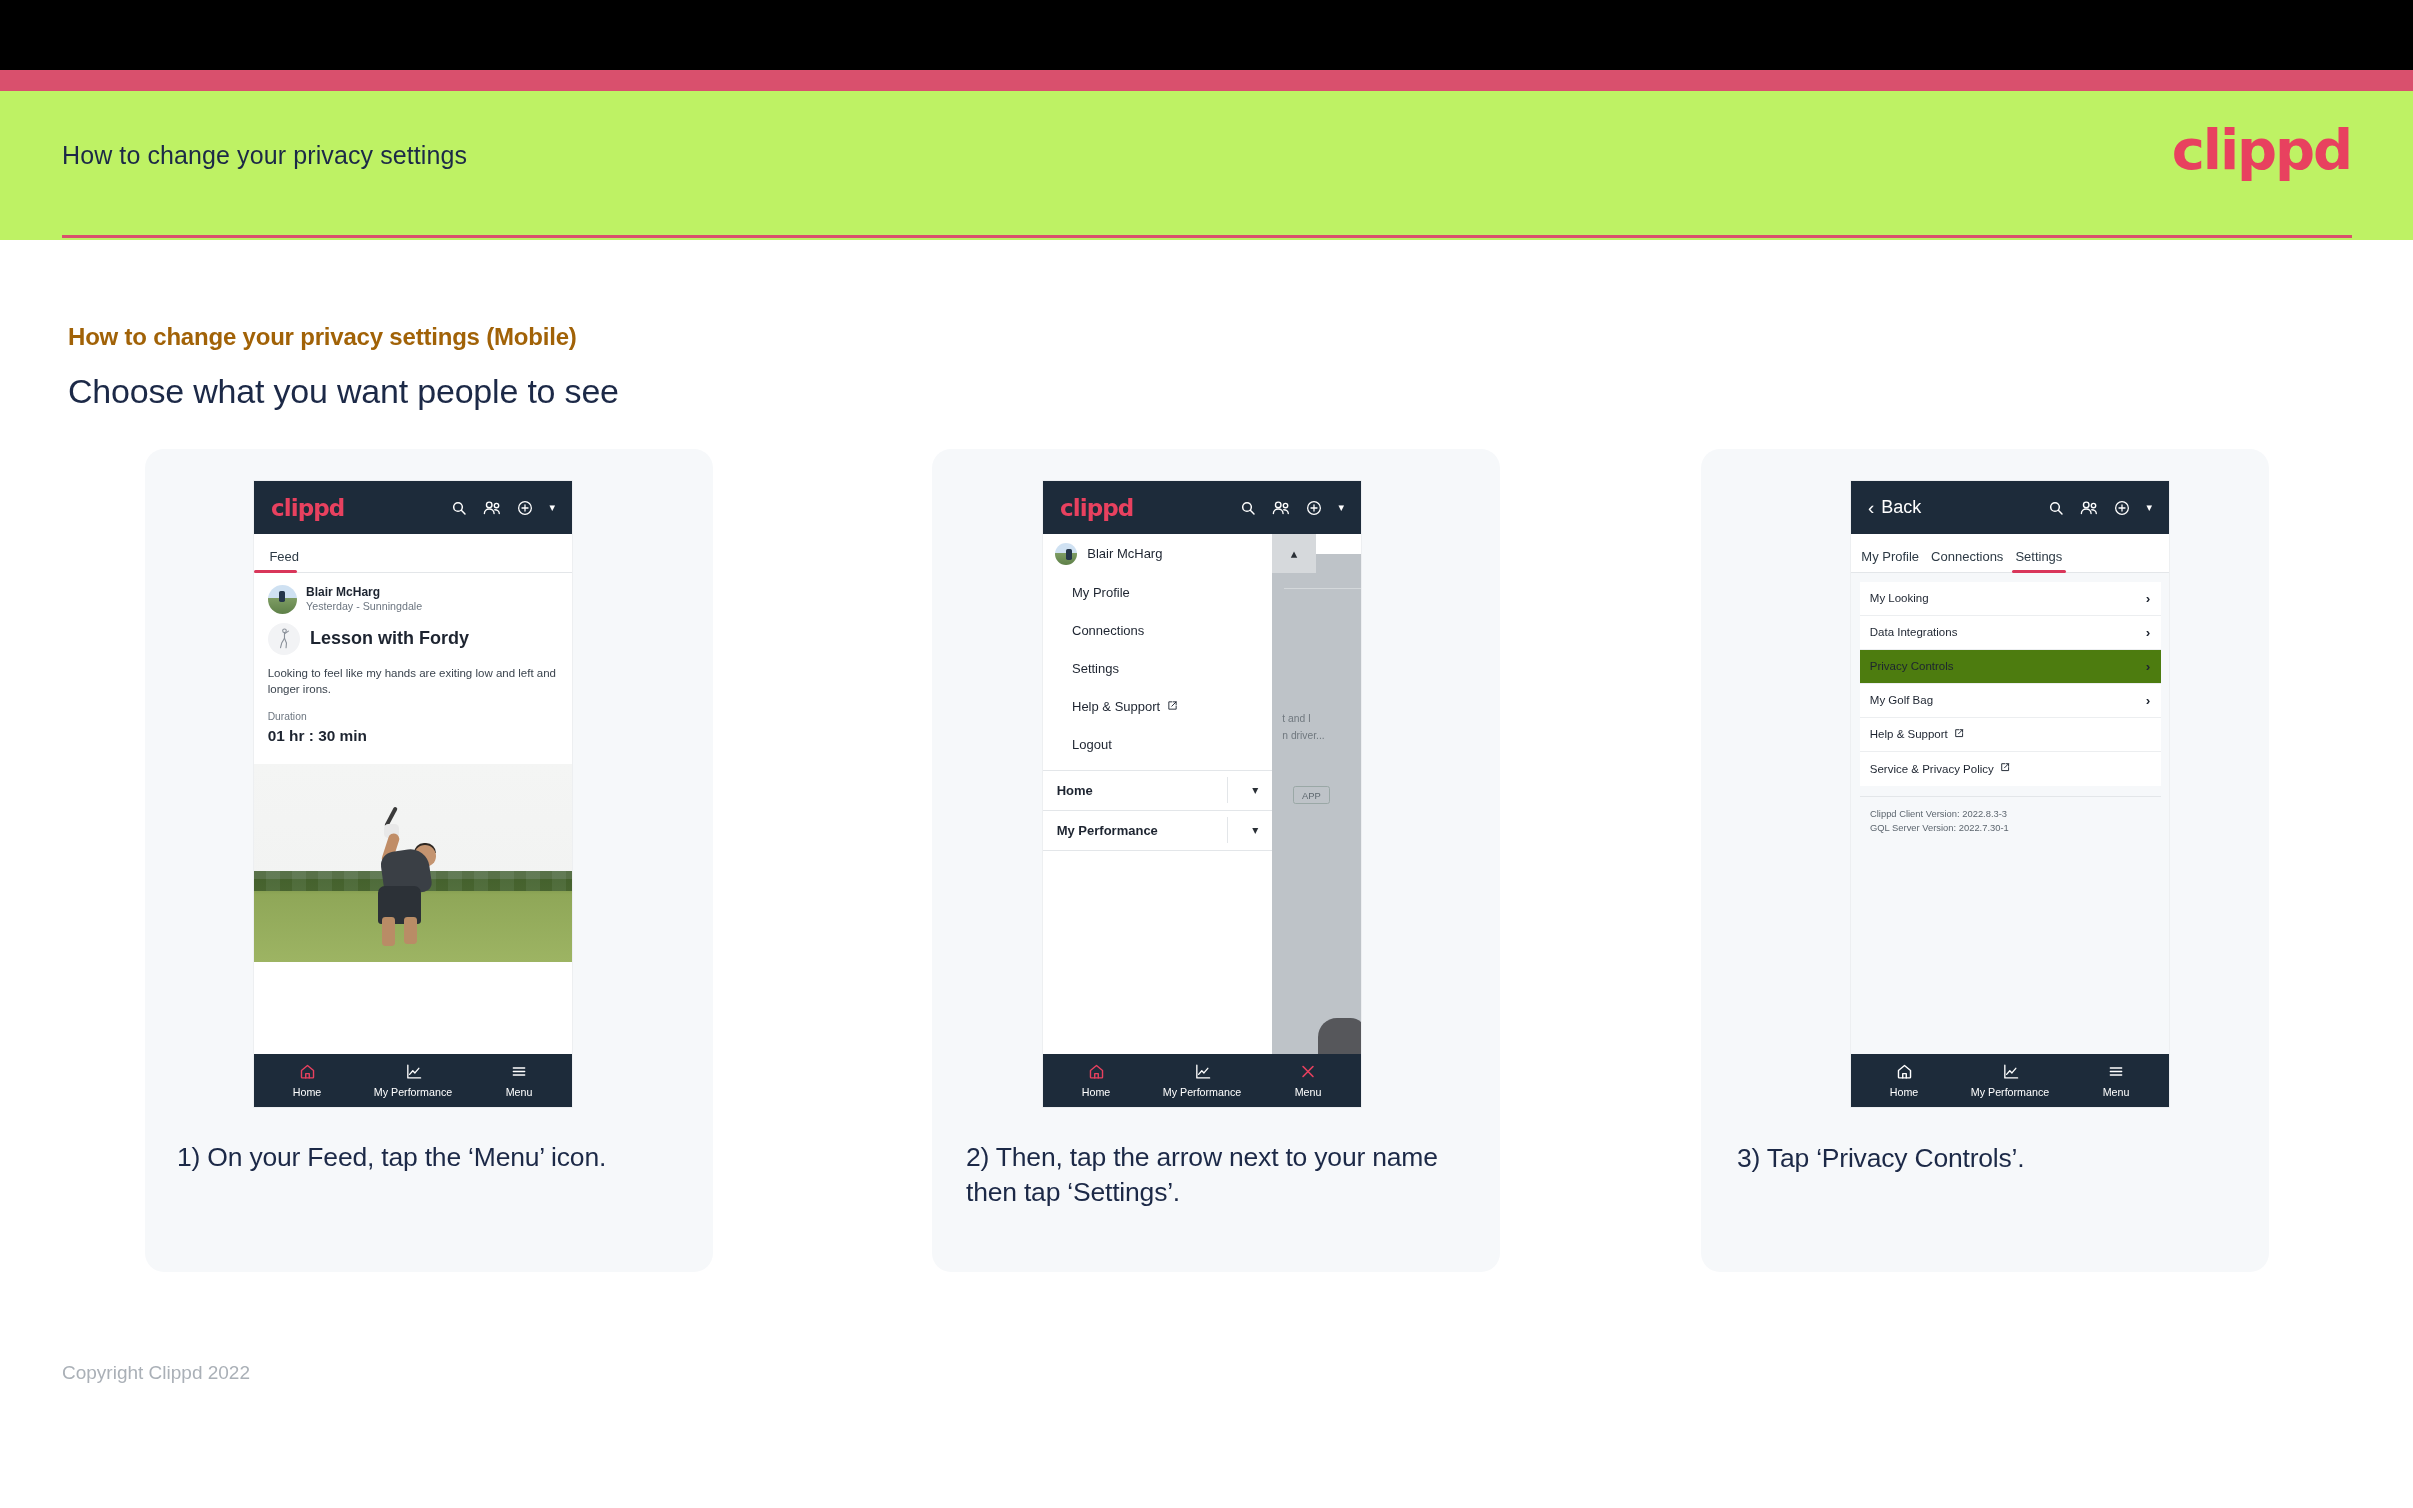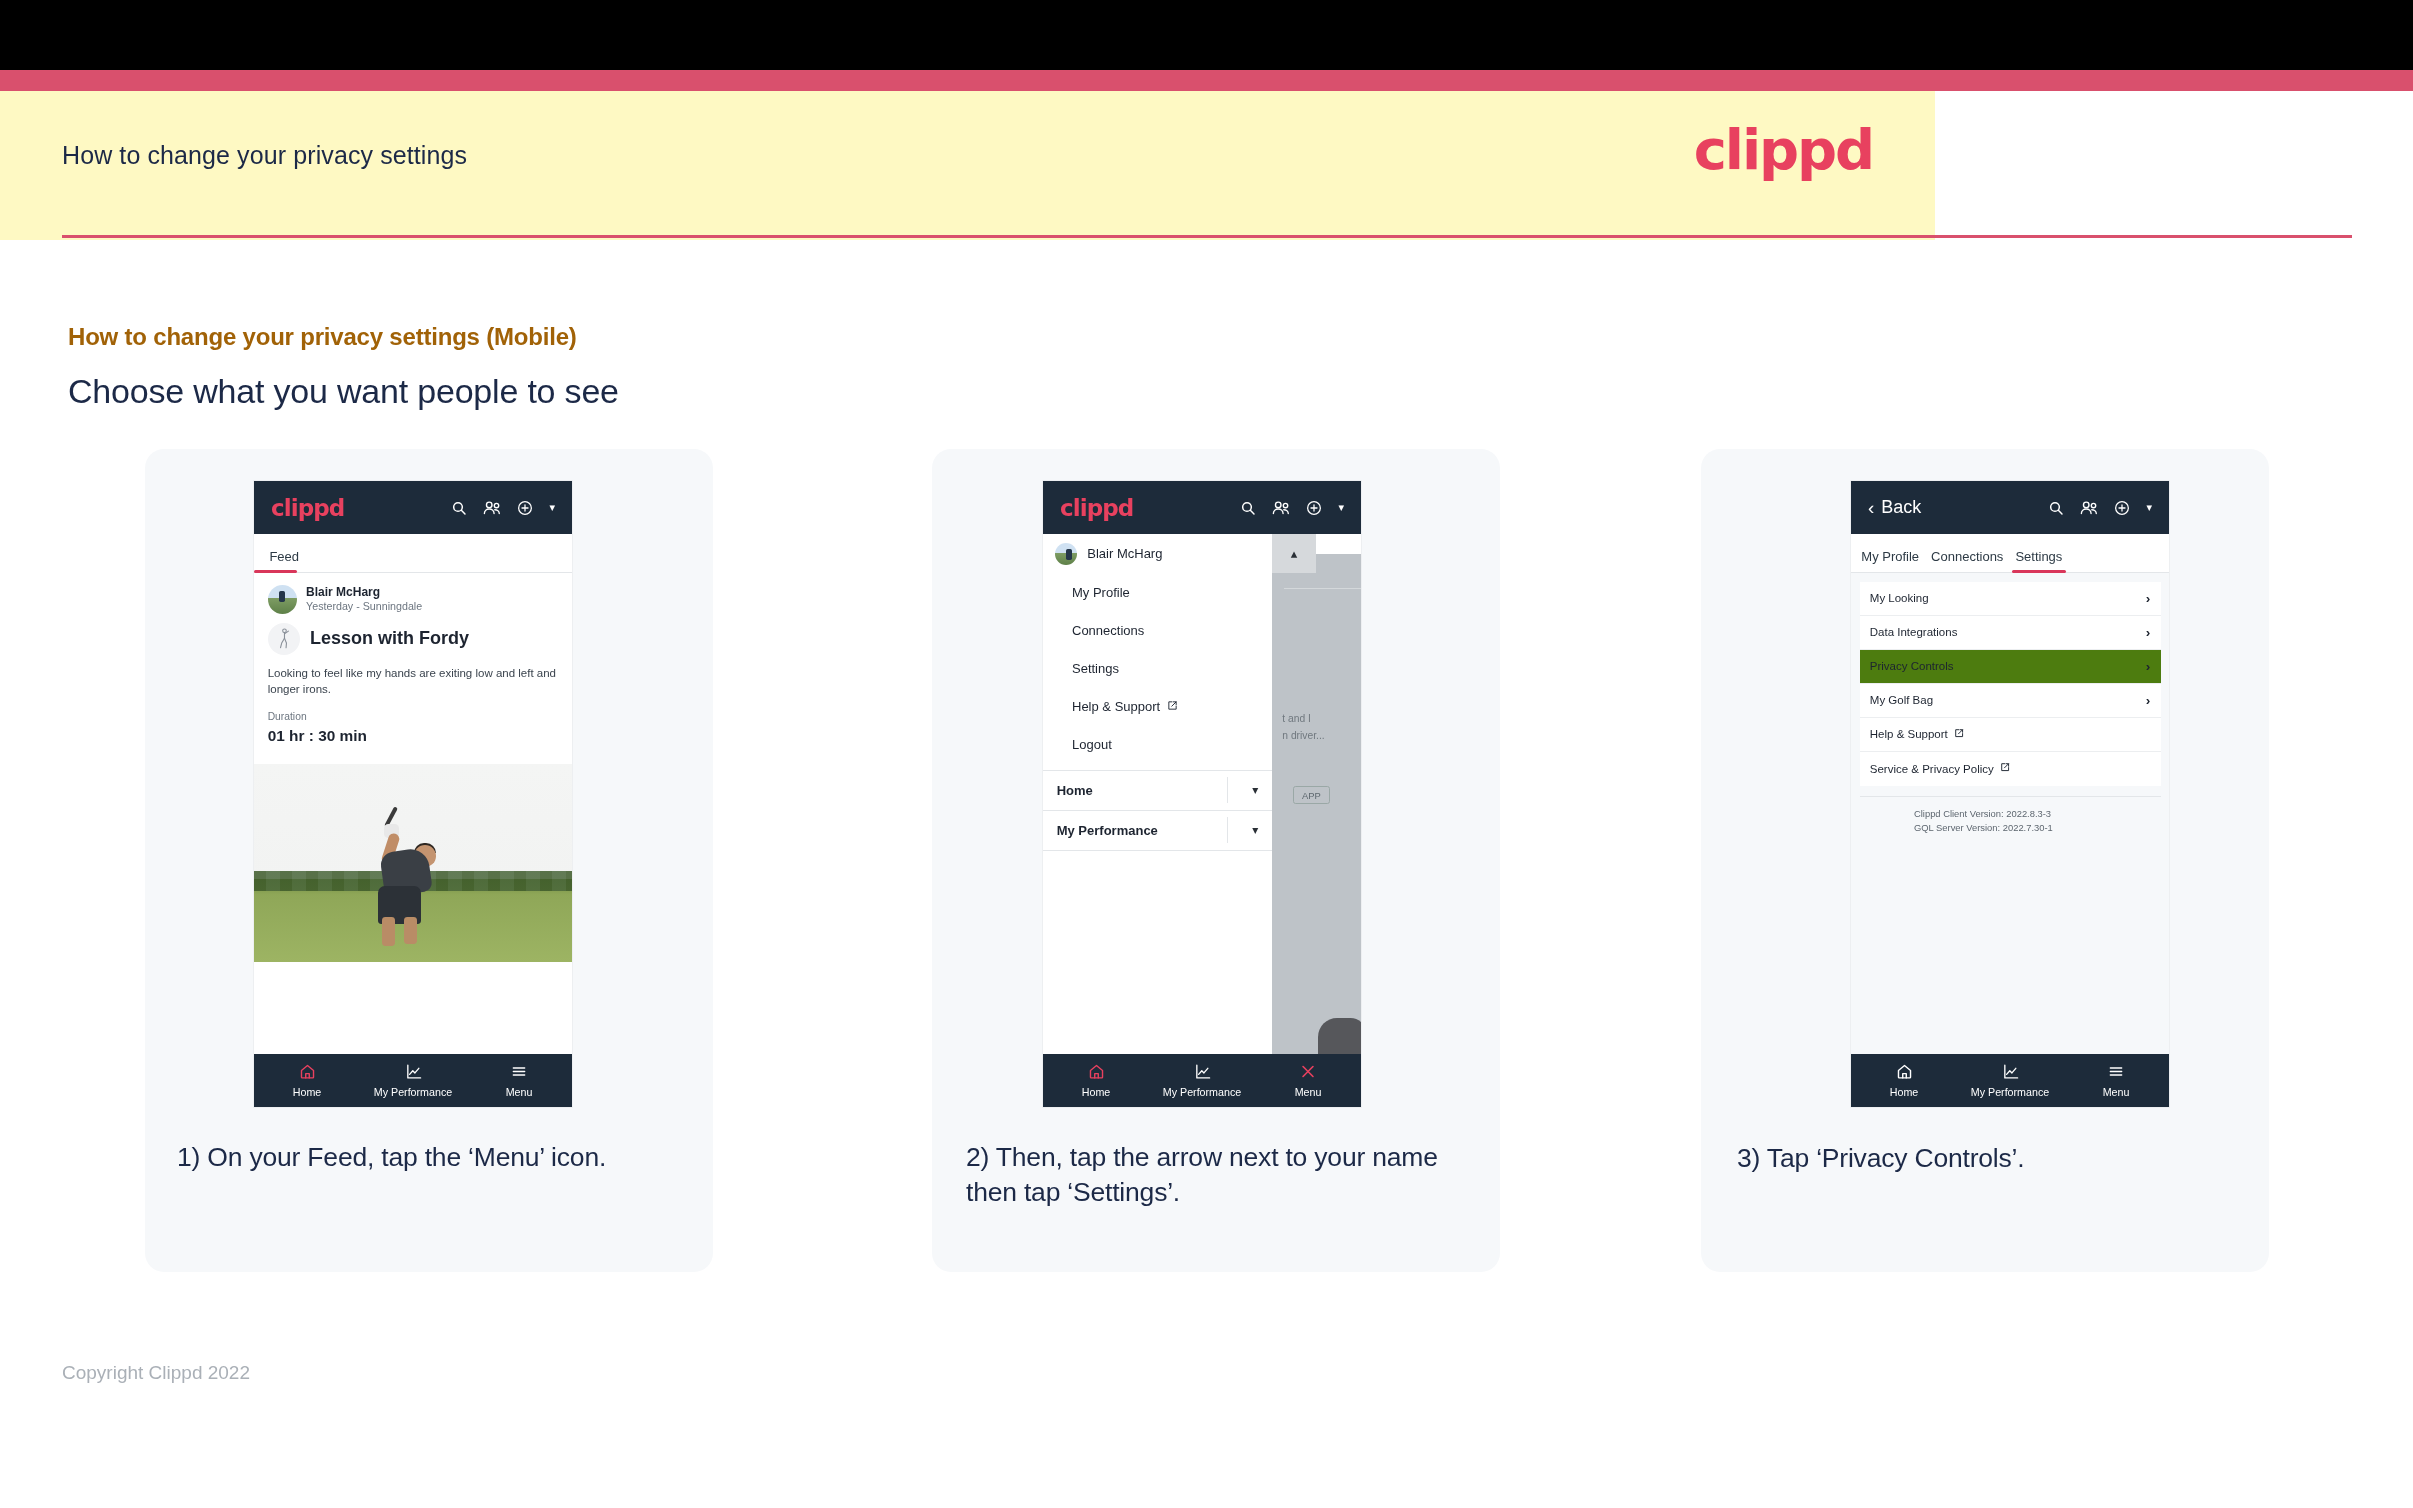--- a/index.html
+++ b/index.html
@@ -10,22 +10,22 @@
     position: relative;
     overflow: hidden;
   }
 
   
   .topbar-black { position: absolute; left: 0; top: 0; width: 2413px; height: 70px; background: #000000; }
   .topbar-pink  { position: absolute; left: 0; top: 70px; width: 2413px; height: 20.5px; background: #d9506d; }
 
   
   .slide-header {
-    position: absolute; left: 0; top: 91px; width: 1935px; height: 149px;
-    background: #fef9c3;
+    position: absolute; left: 0; top: 91px; width: 2413px; height: 149px;
+    background: #bef264;
   }
   .slide-header-title {
     position: absolute; left: 62px; top: 50px;
     font-size: 25px; color: #1c2947; font-weight: 400; letter-spacing: 0.1px;
   }
   .brand-logo {
     position: absolute; right: 62px; top: 26px;
     font-size: 56px; font-weight: 700; color: #e8415f;
     letter-spacing: -2.1px; font-family: "DejaVu Sans", sans-serif;
   }
@@ -192,21 +192,21 @@
   .set-list { padding: 8.5px 8.5px 0 8.5px; }
   .set-item {
     height: 34px; display: flex; align-items: center; padding: 0 10.3px;
     background: #ffffff; border-bottom: 0.9px solid #eceef0;
     font-size: 11.5px; color: #1d2430; gap: 6px;
   }
   .set-item.highlight { background: #4d7c0f; }
   .set-item .chev-r { margin-left: auto; font-size: 13.7px; font-weight: 700; color: #1d2430; }
   .set-divider { height: 0.9px; background: #e3e6e9; margin: 10.3px 8.5px 0 8.5px; }
   .set-version { padding: 10.3px 19px 0 19px; }
-  .set-version div { font-size: 9.4px; color: #5d666f; line-height: 1.5; margin-left: 44px; }
+  .set-version div { font-size: 9.4px; color: #5d666f; line-height: 1.5; }
 
   
   .caption {
     position: absolute; font-size: 26.5px; color: #1c2947; line-height: 1.33;
     letter-spacing: -0.2px;
   }
   .cap-1 { left: 178px; top: 1137px; width: 530px; }
 
   
   .footer {

